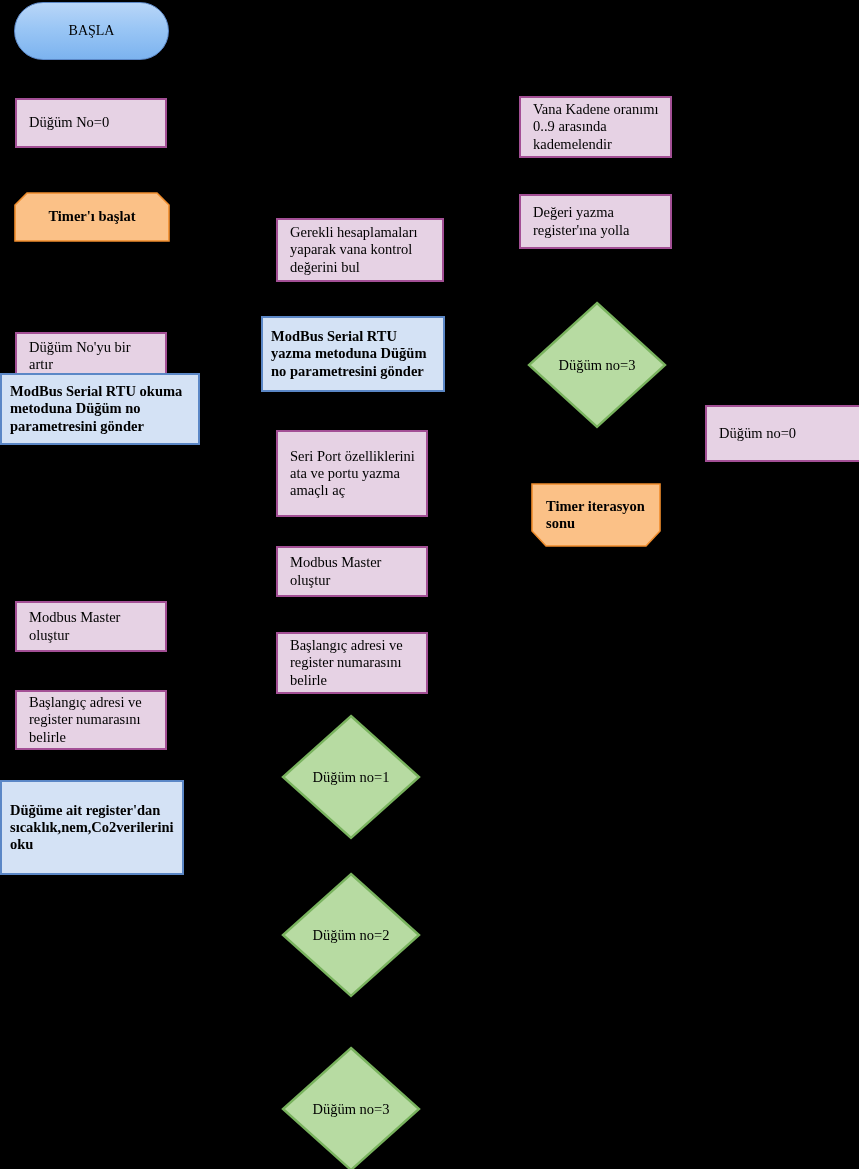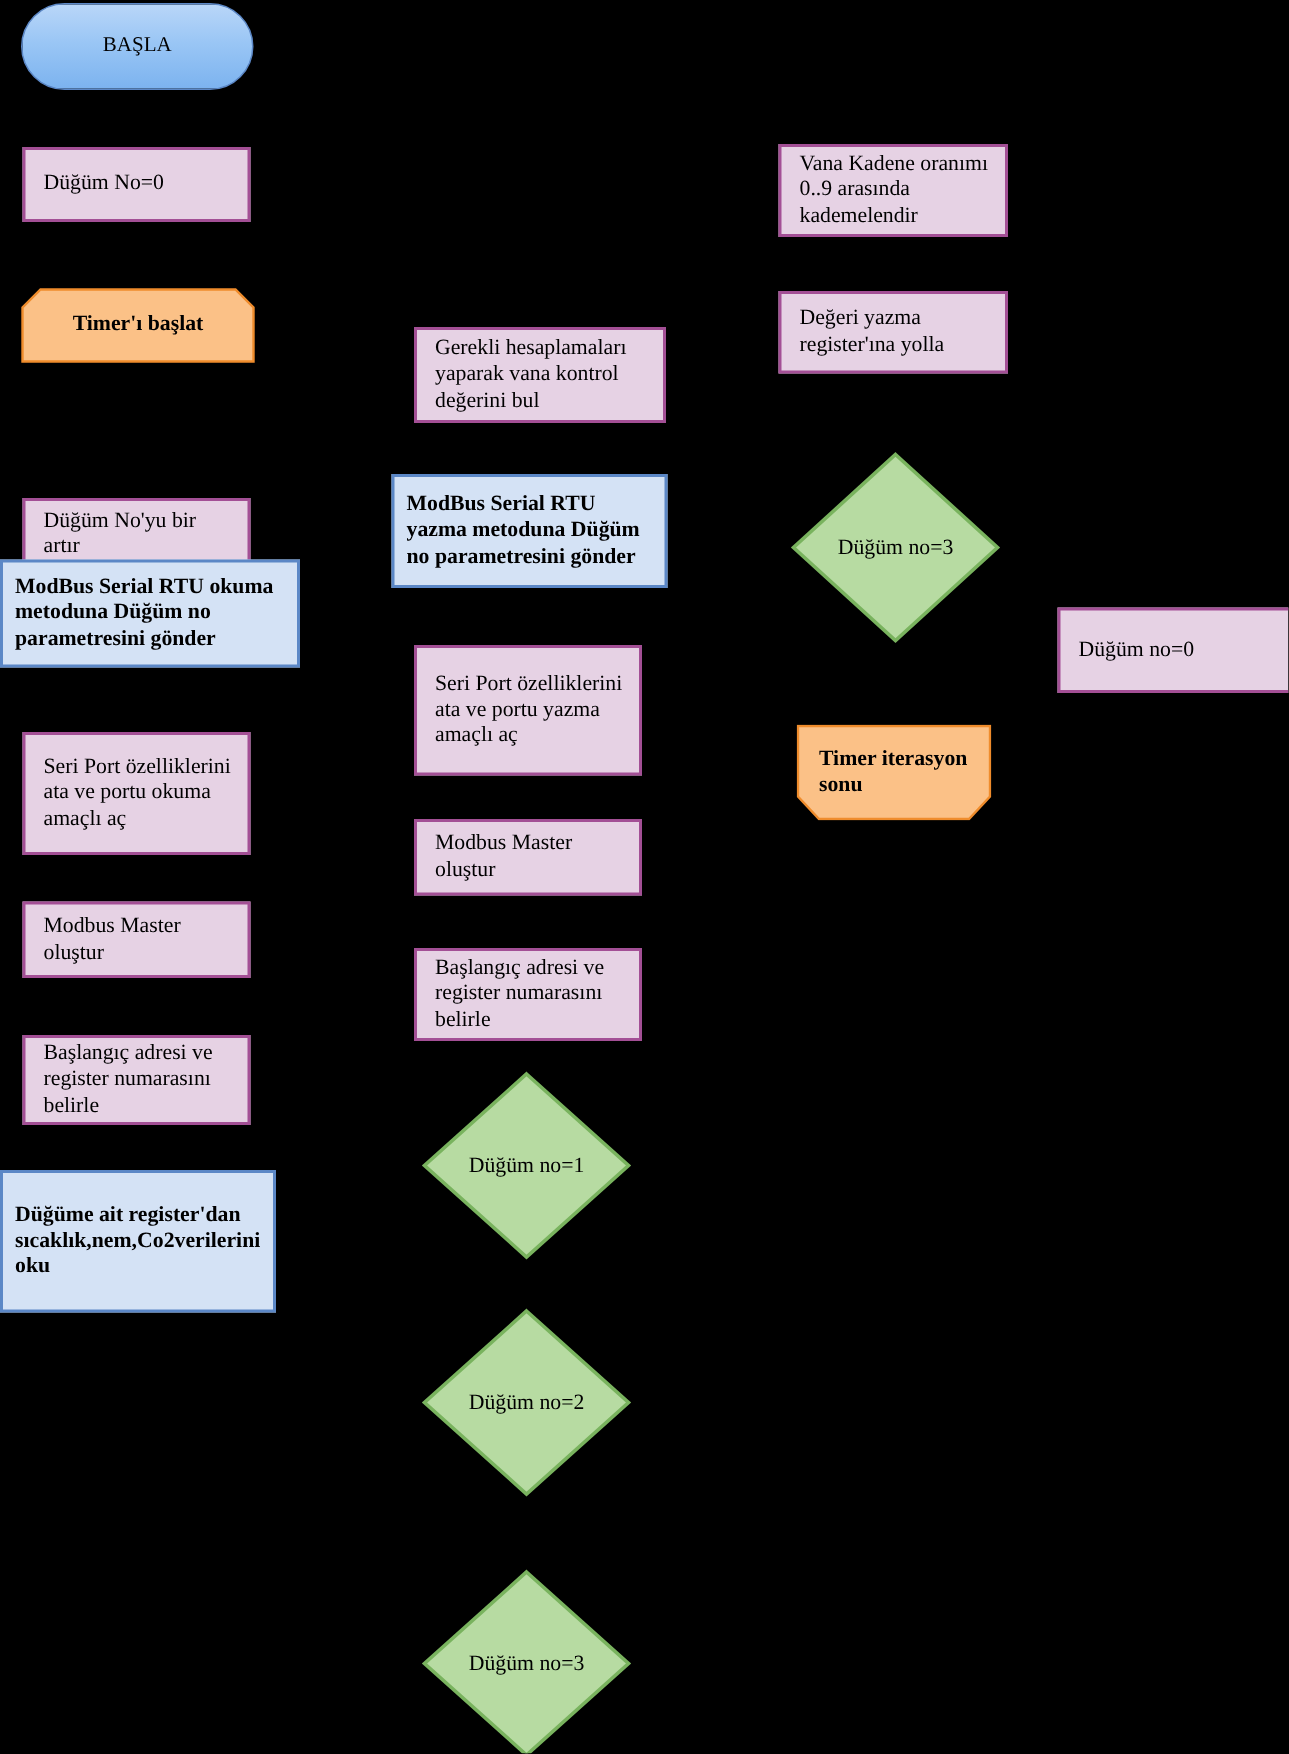--- a/index.html
+++ b/index.html
@@ -118,23 +118,20 @@
   </div>
 
   <div class="node proc" style="left:15px; top:292px; width:152px; height:48px;margin-top:40px;">
     <span class="txt">Düğüm No'yu bir artır</span>
   </div>
 
   <div class="node sub" style="left:0px; top:373px; width:200px; height:72px;">
     <span class="txt">ModBus Serial RTU okuma metoduna Düğüm no parametresini gönder</span>
   </div>
 
-  <div class="node proc" style="left:15px; top:488px; width:152px; height:82px;">
-    <span class="txt">Seri Port özelliklerini ata ve portu okuma amaçlı aç</span>
-  </div>
 
   <div class="node proc" style="left:15px; top:601px; width:152px; height:51px;">
     <span class="txt">Modbus Master oluştur</span>
   </div>
 
   <div class="node proc" style="left:15px; top:690px; width:152px; height:60px;">
     <span class="txt">Başlangıç adresi ve register numarasını belirle</span>
   </div>
 
   <div class="node sub" style="left:0px; top:780px; width:184px; height:95px; align-items:flex-start; padding-top:20px;">

